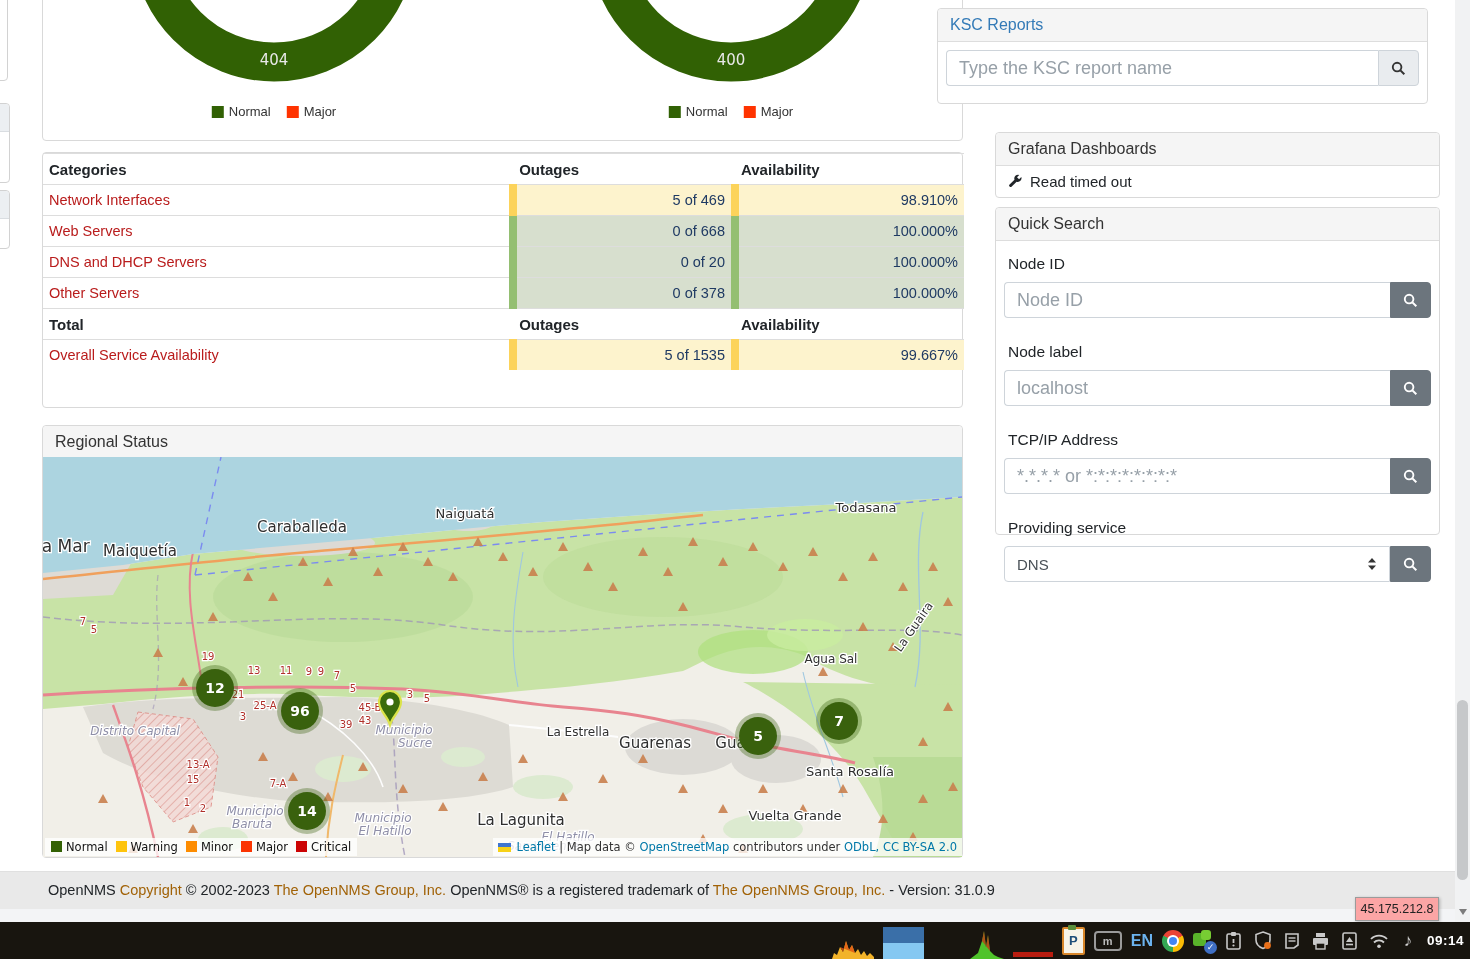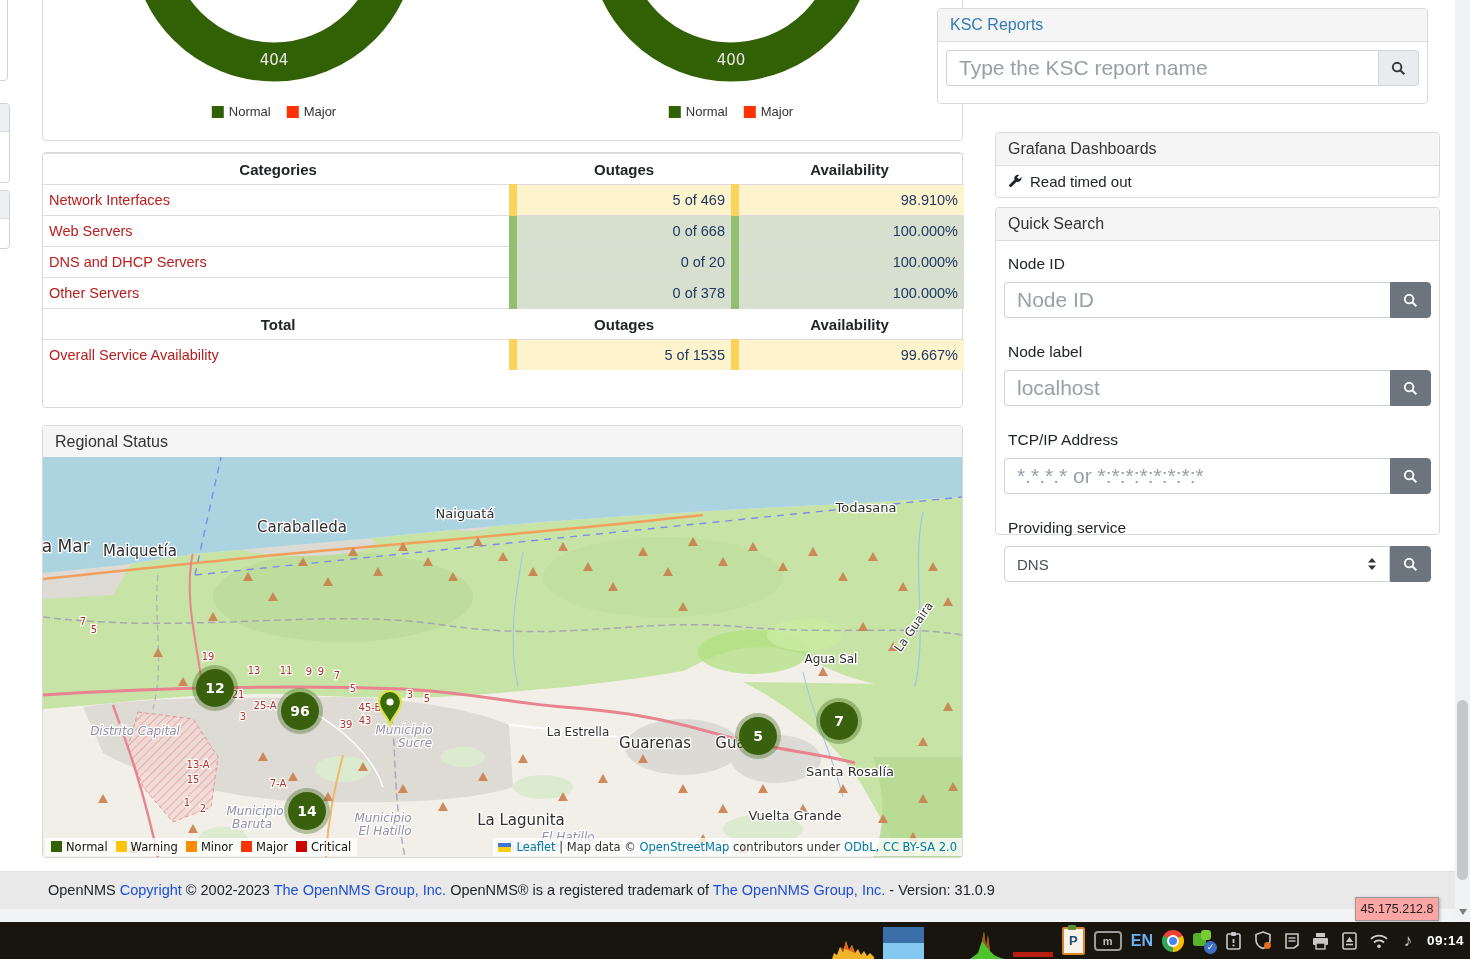--- a/index.html
+++ b/index.html
@@ -8,30 +8,30 @@
   .panel{position:absolute;background:#fff;border:1px solid #d9d9d9;border-radius:4px;box-sizing:border-box;}
   .panel-hd{background:#f5f5f5;border-bottom:1px solid #ddd;border-radius:4px 4px 0 0;
             font-size:16px;color:#333;padding:7px 12px;box-sizing:border-box;}
   .panel-hd.linkish{color:#337ab7;}
   
   .sliver{position:absolute;background:#fff;border:1px solid #d2d2d2;border-radius:4px;box-sizing:border-box;}
   .sliver .shd{background:#eceff2;border-bottom:1px solid #d9dde1;height:27px;border-radius:4px 4px 0 0;}
   
   table.avail{border-collapse:collapse;width:921px;font-size:14.5px;table-layout:fixed;}
   table.avail th,table.avail td{border-top:1px solid #ddd;padding:6px 6px;height:18px;box-sizing:content-box;}
-  table.avail th{text-align:center;font-weight:bold;color:#212529;font-size:15px;}
+  table.avail th{text-align:left;font-weight:bold;color:#212529;font-size:15px;}
   td.catcell a{color:#b91c1c;text-decoration:none;text-align:center;}
   td.val{text-align:right;}
   td.stripe-warning{border-left:8px solid #fcd35a;background:#fdf3cd;color:#1f3a63;}
   td.stripe-normal{border-left:8px solid #94bf72;background:#d7dfce;color:#1f3a63;}
   
   .fldlabel{font-size:15.5px;color:#212529;}
   .igroup{display:flex;}
   .igroup input{flex:1;height:36px;border:1px solid #ced4da;border-right:none;border-radius:4px 0 0 4px;
-                padding:0 12px;font-size:21px;color:#495057;outline:none;box-sizing:border-box;
+                padding:0 12px;font-size:18px;color:#495057;outline:none;box-sizing:border-box;
                 font-family:"Liberation Sans",sans-serif;}
   .igroup input::placeholder{color:#97a0a8;opacity:1;}
   .btn-search-light{width:41px;height:36px;background:#e9ecef;border:1px solid #ced4da;border-radius:0 4px 4px 0;
                 display:flex;align-items:center;justify-content:center;cursor:pointer;box-sizing:border-box;}
   .btn-search-dark{width:41px;height:36px;background:#6c757d;border:1px solid #6c757d;border-radius:0 4px 4px 0;
                 display:flex;align-items:center;justify-content:center;cursor:pointer;box-sizing:border-box;}
   .selbox{flex:1;height:36px;border:1px solid #ced4da;border-radius:4px 0 0 4px;display:flex;align-items:center;
           padding:0 12px;font-size:15px;color:#495057;justify-content:space-between;box-sizing:border-box;background:#fff;}
   
   .donut-legend{position:absolute;display:flex;gap:16px;align-items:center;font-size:13px;color:#333;
@@ -45,21 +45,21 @@
               font-family:"DejaVu Sans",sans-serif;}
   #map-legend .sw{width:11px;height:11px;display:inline-block;margin-right:4px;vertical-align:-1px;}
   #map-attr{position:absolute;right:0;bottom:1px;background:rgba(255,255,255,.78);padding:2px 5px;
             font-size:11.5px;color:#333;font-family:"DejaVu Sans",sans-serif;}
   #map-attr a{color:#0078a8;text-decoration:none;}
   .uaflag{display:inline-block;width:13px;height:9px;vertical-align:-1px;margin-right:2px;
           background:linear-gradient(#3f76d0 0 50%,#f7d117 50% 100%);}
   
   #footer{position:absolute;left:0;top:871px;width:1470px;height:38px;background:#e9e9e9;border-top:1px solid #e0e0e0;}
   #footer-text{position:absolute;left:48px;top:10px;font-size:14.5px;color:#212529;}
-  #footer-text a{color:#1d4ed8;text-decoration:none;}
+  #footer-text a{color:#a16207;text-decoration:none;}
   
   #taskbar{position:absolute;left:0;top:922px;width:1470px;height:37px;background:#18150f;
            display:flex;align-items:center;justify-content:flex-end;gap:9px;padding-right:6px;box-sizing:border-box;}
   .tray-ic{width:20px;height:20px;display:flex;align-items:center;justify-content:center;}
   #tb-time{color:#fff;font-weight:bold;font-size:13.5px;letter-spacing:.5px;}
   #tb-lang{color:#6cb4f0;font-weight:bold;font-size:16px;}
   .chrome{width:22px;height:22px;border-radius:50%;position:relative;
           background:conic-gradient(from -60deg,#ea4335 0 120deg,#fbbc05 0 240deg,#34a853 0 360deg);}
   .chrome:before{content:"";position:absolute;left:5px;top:5px;width:12px;height:12px;background:#fff;border-radius:50%;}
   .chrome:after{content:"";position:absolute;left:7px;top:7px;width:8px;height:8px;background:#4285f4;border-radius:50%;}

